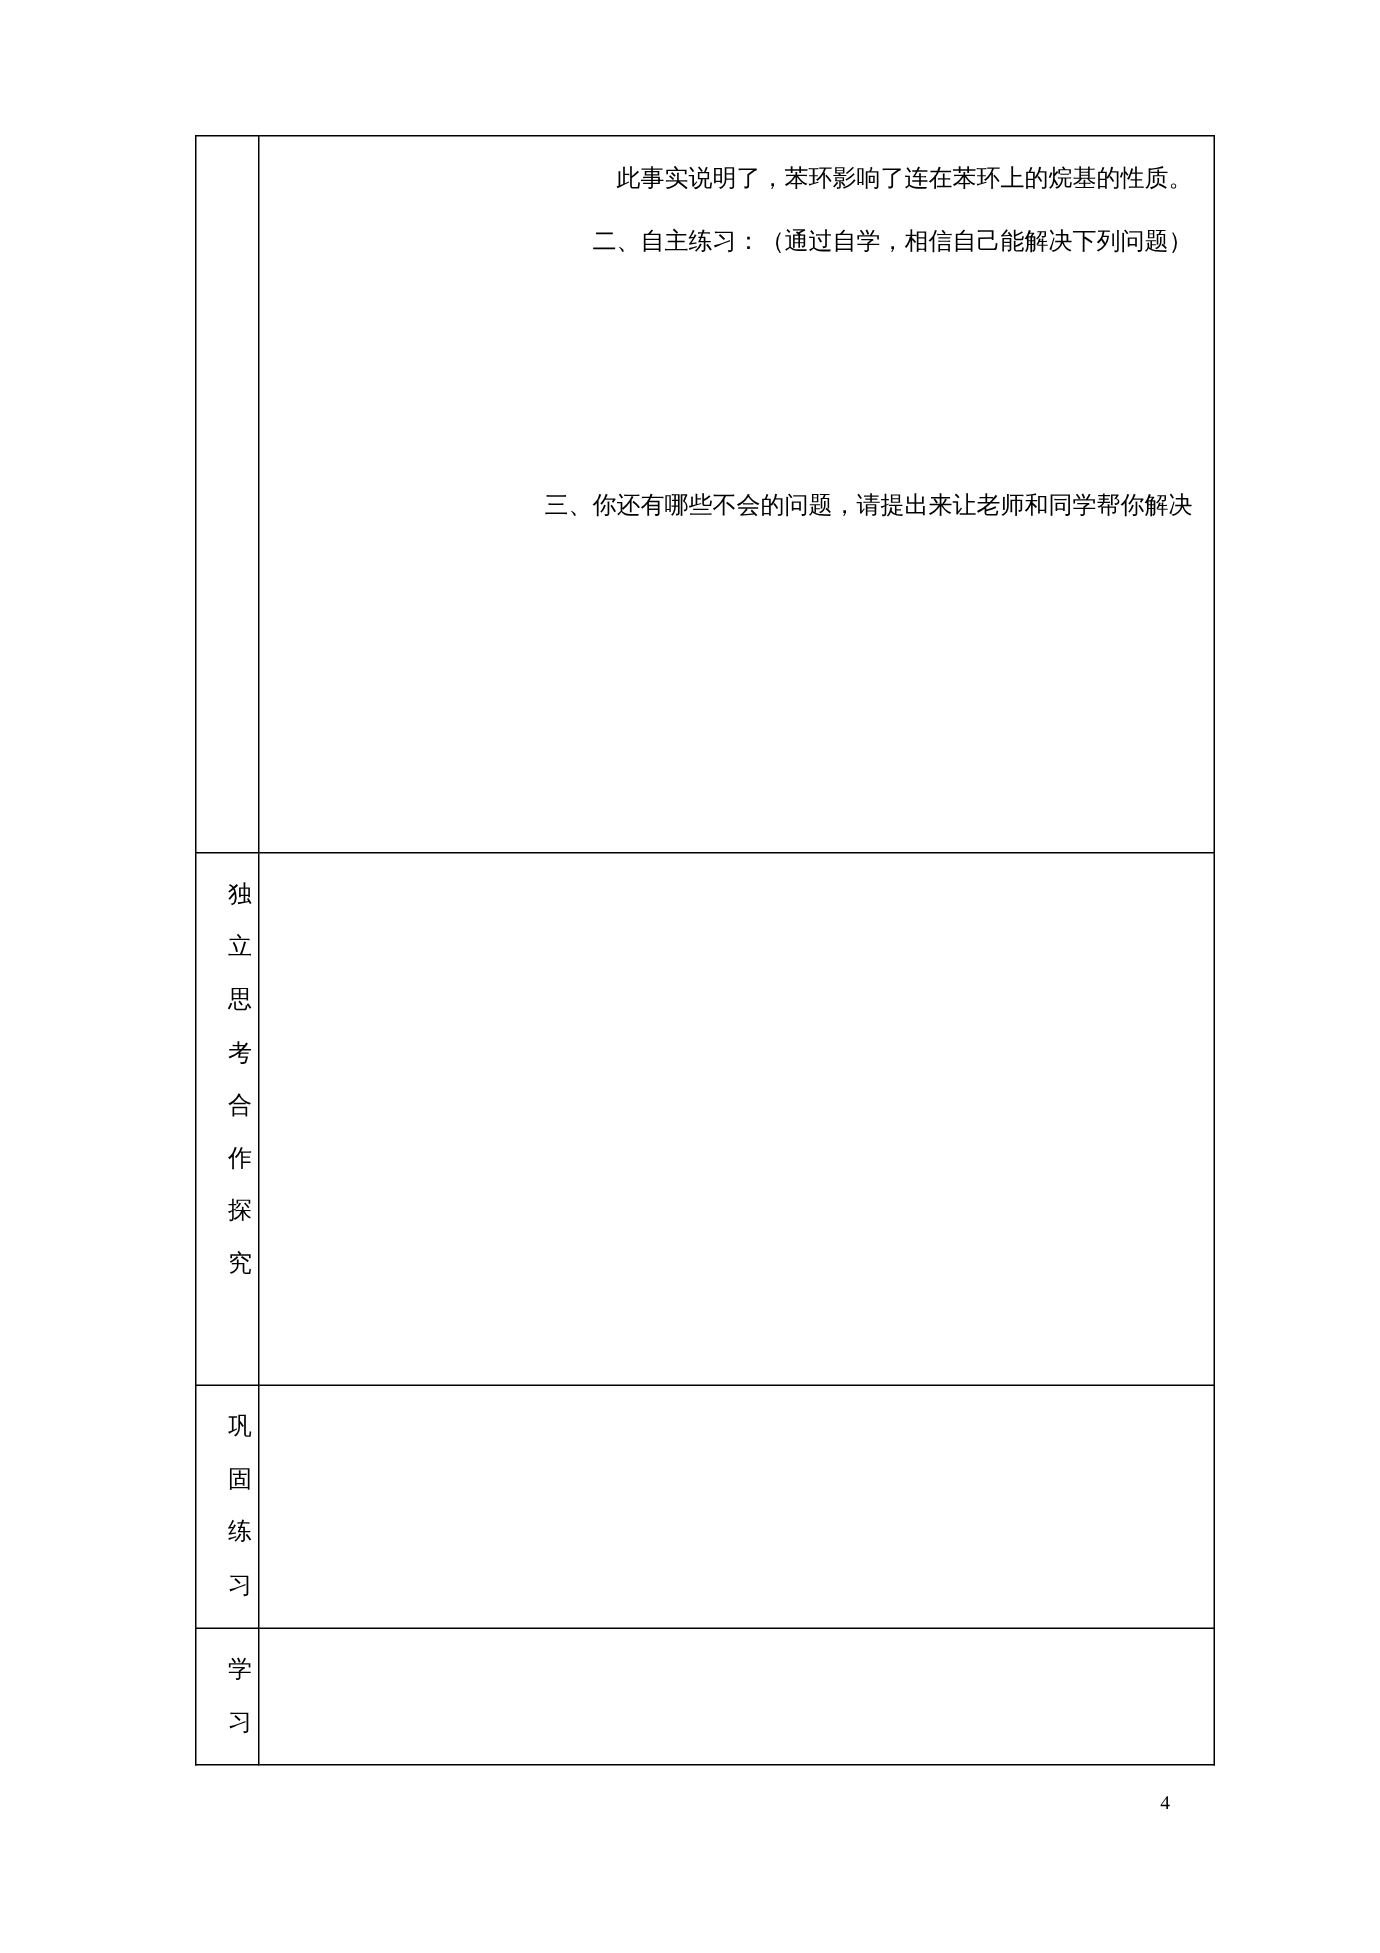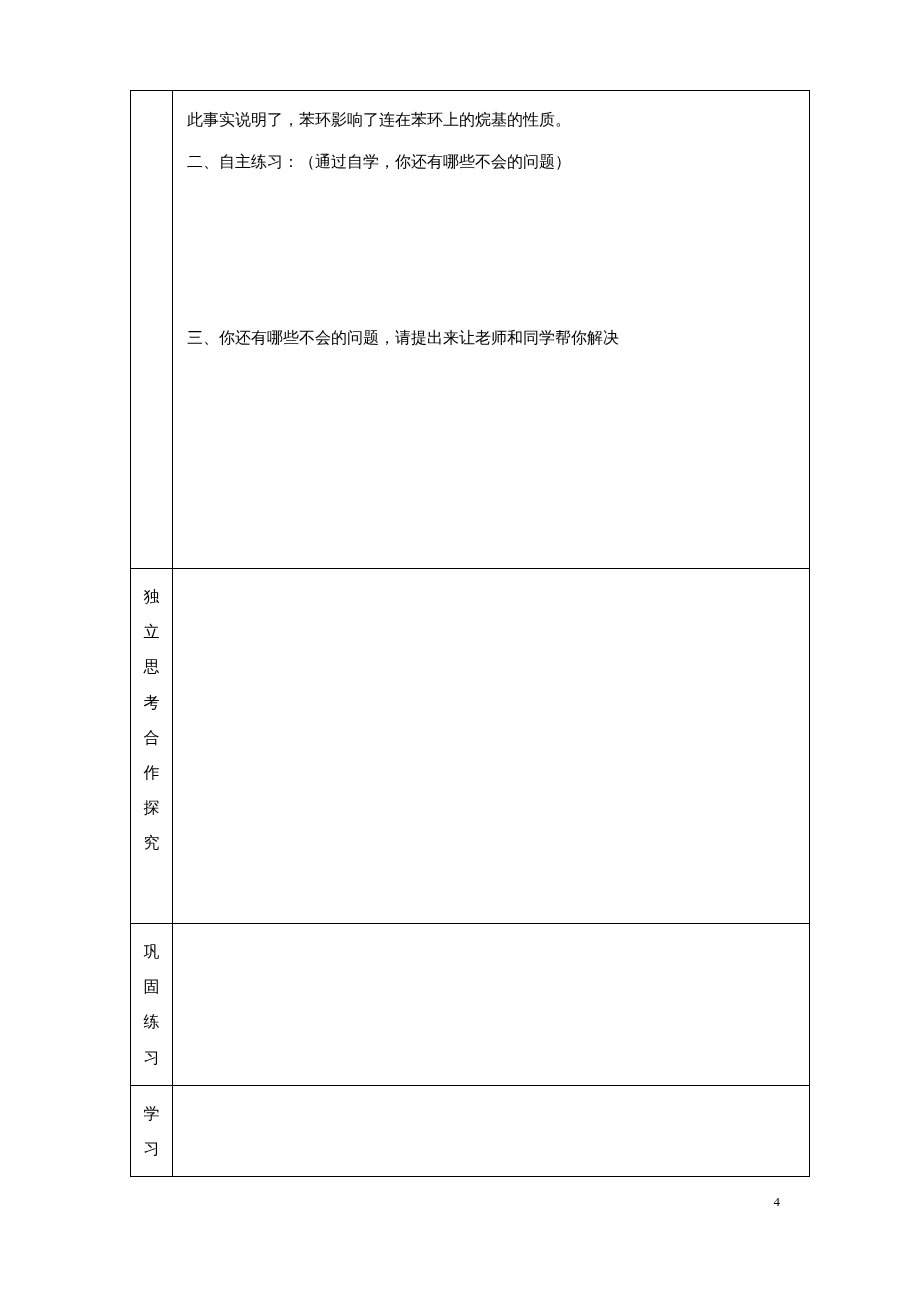--- a/index.html
+++ b/index.html
@@ -1,18 +1,19 @@
 <!DOCTYPE html>
 <html><head>
   <meta charset="utf-8">
   <style>
     * {
       margin: 0;
       padding: 0;
       box-sizing: border-box;
+      text-align: right;
     }
     body {
       width: 920px;
       height: 1302px;
       background: #ffffff;
       font-family: "SimSun", "宋体", serif;
       font-size: 16px;
       color: #000000;
       position: relative;
     }
@@ -74,21 +75,21 @@
 </head>
 <body>
 
 <div class="page-container">
   <table class="worksheet">
     <tbody>
         <tr class="no-top-border">
       <td class="col-label"></td>
       <td class="col-content row-top-content">
         <div class="content-line">此事实说明了，苯环影响了连在苯环上的烷基的性质。</div>
-        <div class="content-line">二、自主练习：（通过自学，你还有哪些不会的问题）</div>
+        <div class="content-line">二、自主练习：（通过自学，相信自己能解决下列问题）</div>
         <div class="spacer-block"></div>
         <div class="content-line">三、你还有哪些不会的问题，请提出来让老师和同学帮你解决</div>
       </td>
     </tr>
     <tr>
       <td class="col-label row-think">
         <span>独</span>
         <span>立</span>
         <span>思</span>
         <span>考</span>

